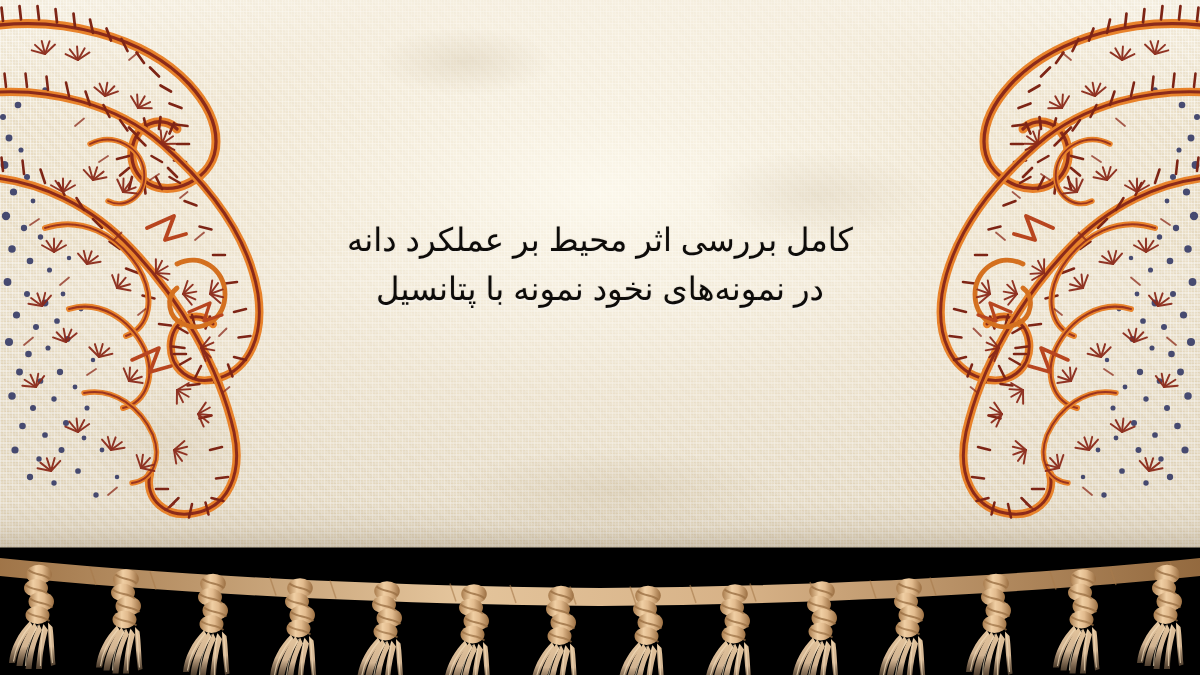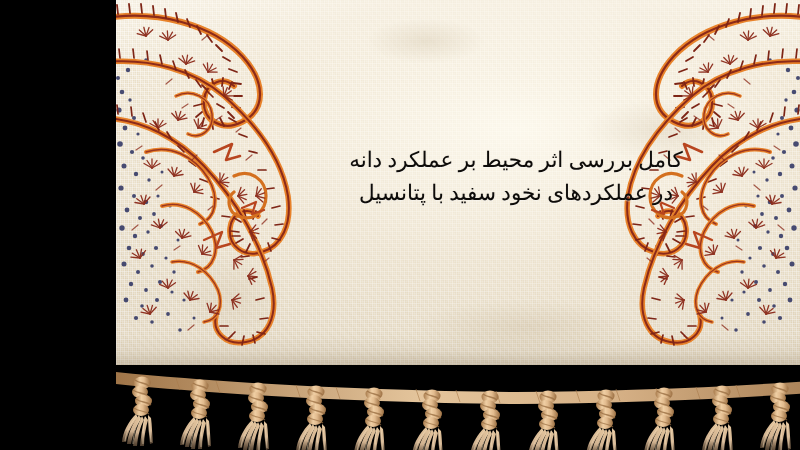--- a/index.html
+++ b/index.html
@@ -1,20 +1,20 @@
 <!DOCTYPE html>
 <html lang="fa" dir="rtl"><head>
 <meta charset="utf-8">
 <title>Termeh Title Card</title>
 <style>
   html,body{margin:0;padding:0;background:#000;}
   #stage{
-    position:relative;width:684px;height:450px;overflow:hidden;
+    position:relative;width:800px;height:450px;overflow:hidden;
     background:#000;
-    font-family:Liberation Serif, serif;
+    font-family:Liberation Sans, sans-serif;
   }
 
   
   .fabric{
     position:absolute;left:0;top:0;width:800px;height:380px;
     background-color:#e6dac3;
     background-image:
       
       radial-gradient(ellipse 620px 300px at 50% 34%, rgba(255,252,242,.85) 0%, rgba(246,238,222,.45) 45%, rgba(214,200,176,0) 78%),
       linear-gradient(to bottom, rgba(255,253,247,.55) 0%, rgba(255,253,247,0) 22%, rgba(203,188,162,.22) 88%, rgba(168,152,126,.45) 100%),
@@ -528,21 +528,21 @@
         <path d="M16,230 l6,-5"></path>
           <path d="M92,210 l5,-4"></path>
           <path d="M76,160 l5,-5"></path>
           <path d="M120,132 l5,-4"></path>
       </g>
     </svg>
   </div>
 
   <div class="title-block">
     <span class="ln">کامل بررسی اثر محیط بر عملکرد دانه</span>
-    <span class="ln">در عملکرد‌های نخود سفید با پتانسیل</span>
+    <span class="ln">در نمونه‌های نخود نمونه با پتانسیل</span>
   </div>
 
   <div class="fringe-bg"></div>
   <div class="fringe">
     <svg viewBox="0 0 800 92" xmlns="http://www.w3.org/2000/svg">
       <defs>
         <linearGradient id="cord" x1="0" y1="0" x2="1" y2="0">
           <stop offset="0%" stop-color="#a87b4c"></stop>
           <stop offset="38%" stop-color="#f0cfa4"></stop>
           <stop offset="62%" stop-color="#e2bb8e"></stop>

